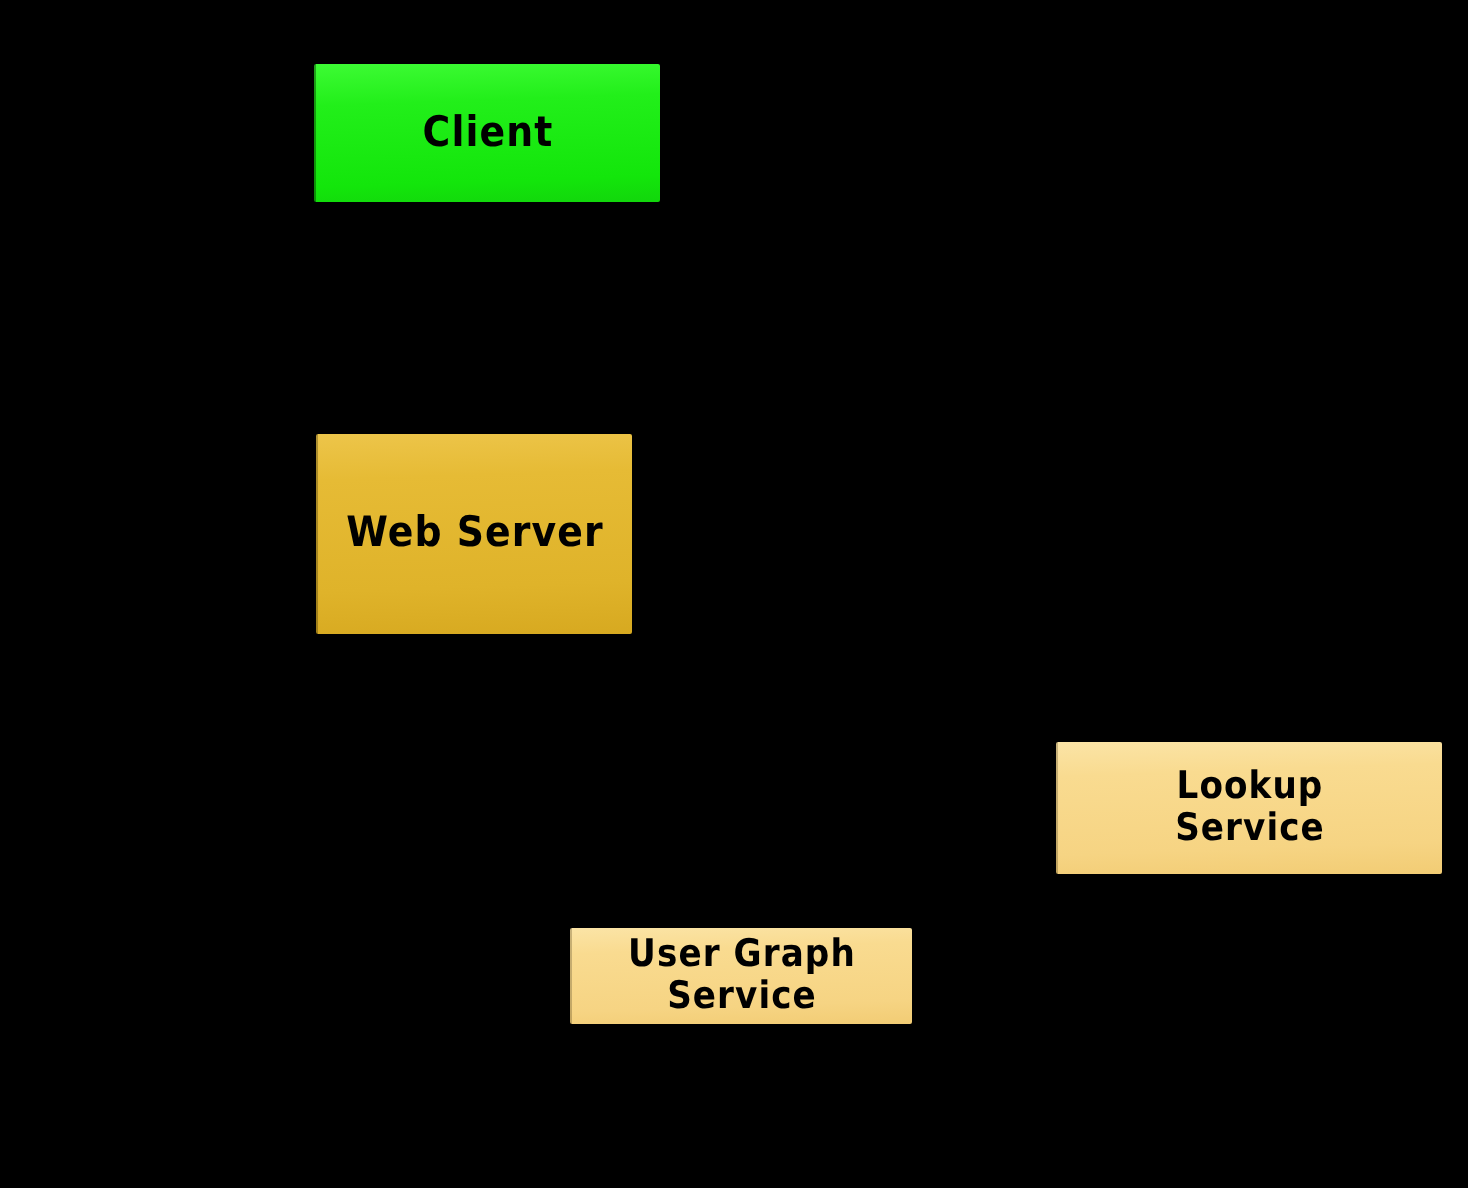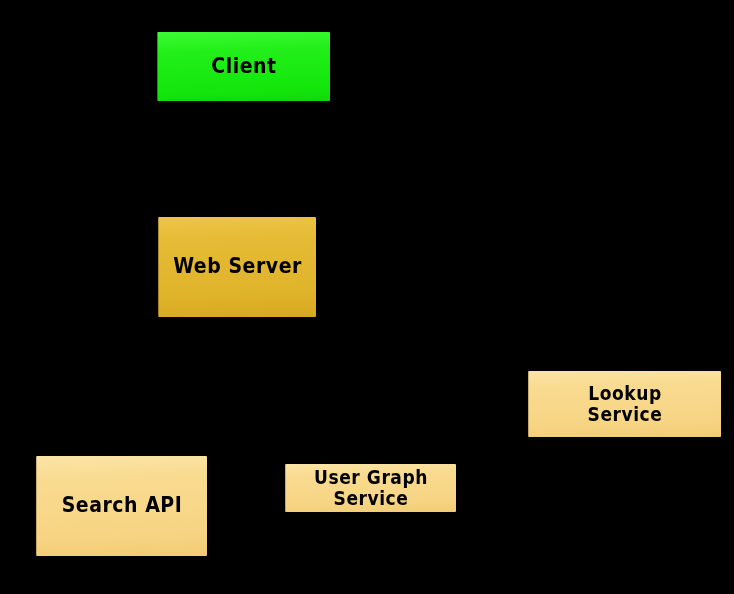--- a/index.html
+++ b/index.html
@@ -67,23 +67,20 @@
 <div id="canvas">
 
   <div class="node green" id="node-client">
     <span class="label">Client</span>
   </div>
 
   <div class="node amber" id="node-web-server">
     <span class="label">Web Server</span>
   </div>
 
-  <div class="node peach" id="node-search-api">
-    <span class="label">Search API</span>
-  </div>
 
   <div class="node peach" id="node-user-graph">
     <span class="label">User Graph
 Service</span>
   </div>
 
   <div class="node peach" id="node-lookup">
     <span class="label">Lookup
 Service</span>
   </div>

